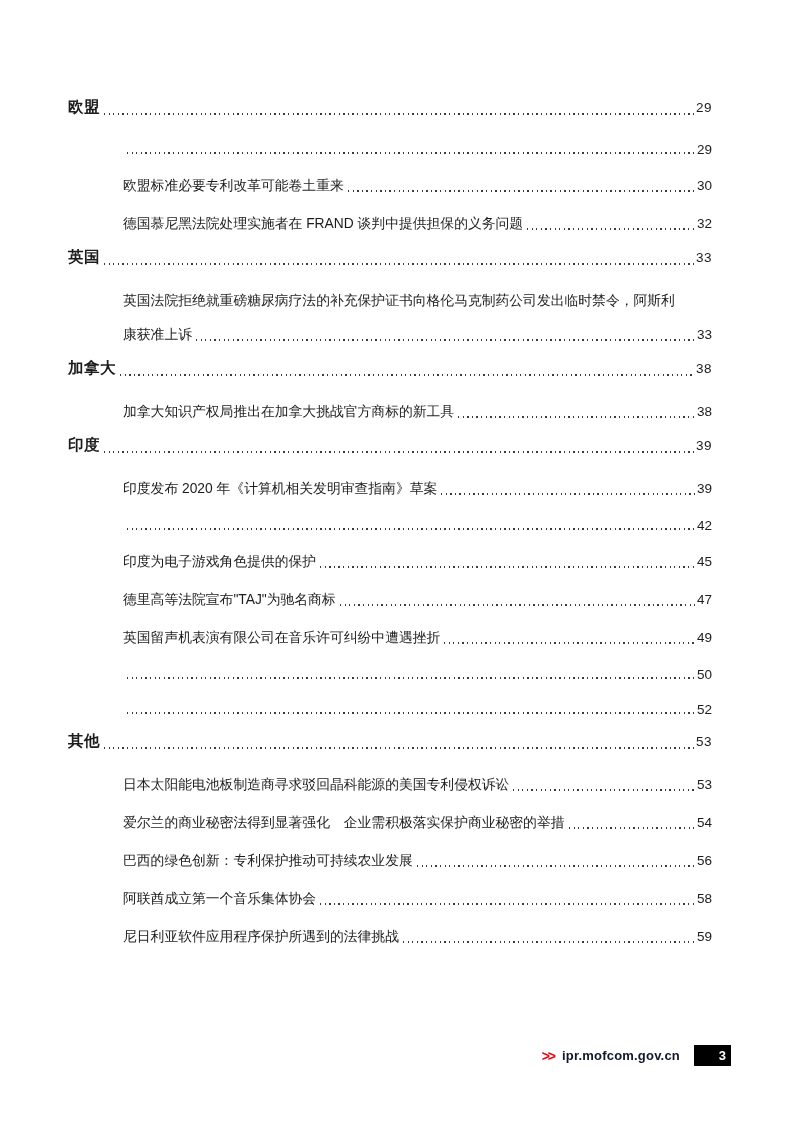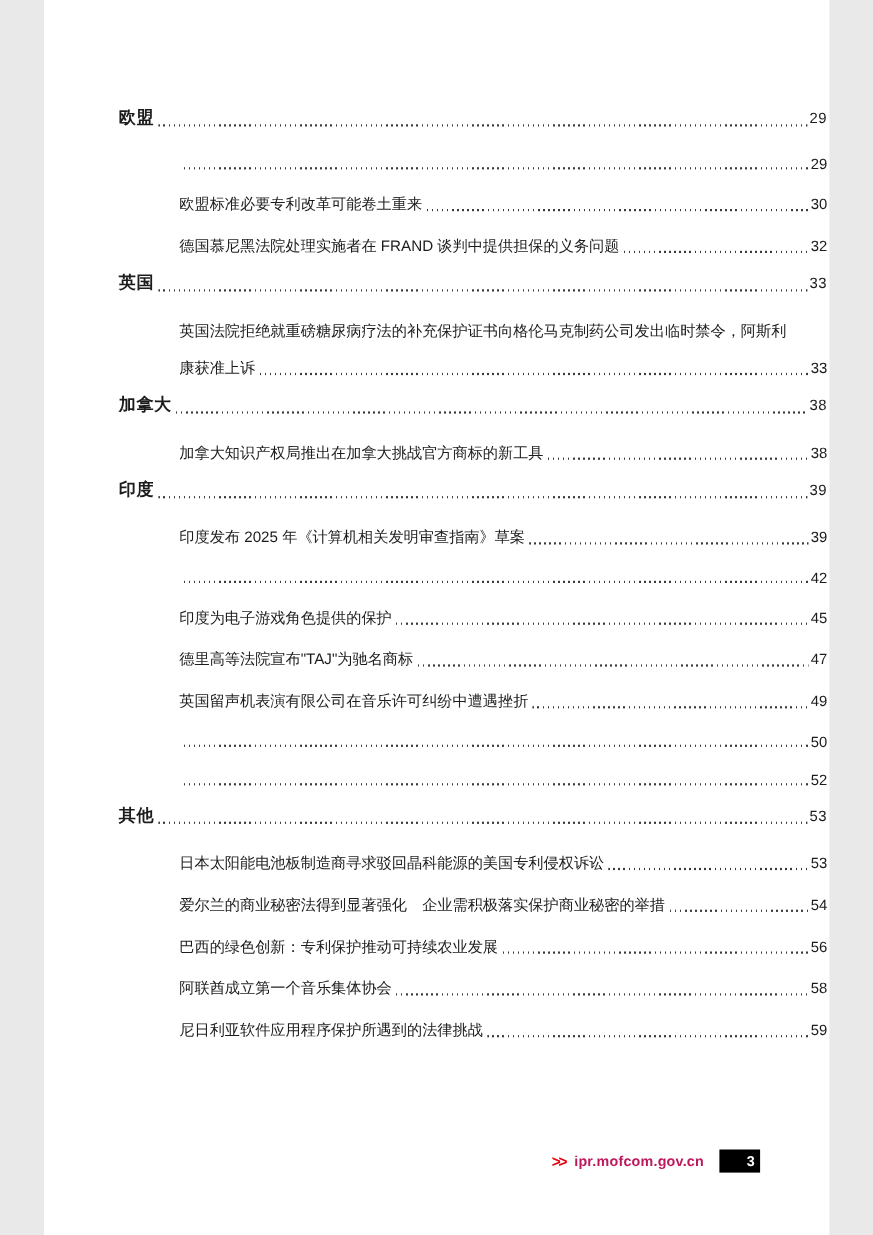--- a/index.html
+++ b/index.html
@@ -1,20 +1,20 @@
 <!DOCTYPE html>
 <html><head>
 <meta charset="utf-8">
 <style>
   * { margin: 0; padding: 0; box-sizing: border-box; }
   html, body { background: #e9e9e9; }
   body { font-family: "Liberation Sans", "DejaVu Sans", sans-serif; }
   .page {
     position: relative;
-    width: 714px; height: 1123px;
+    width: 794px; height: 1123px;
     background: #ffffff;
     margin: 0 auto;
     overflow: hidden;
     color: #1c1c1c;
   }
   .toc {
     position: absolute;
     left: 68px; top: 97px;
     width: 644px;
   }
@@ -55,21 +55,21 @@
   }
   .chevrons {
     color: #e8000e;
     font-weight: bold;
     font-size: 14px;
     letter-spacing: -2px;
     margin-right: 8px;
     transform: scaleY(1.05);
   }
   .site {
-    color: #be185d;
+    color: #0f172a;
     font-weight: bold;
     font-size: 13px;
     letter-spacing: 0.2px;
     margin-right: 14px;
   }
   .pagebox {
     width: 37px; height: 21px;
     background: #000000;
     color: #ffffff;
     font-size: 13px;
@@ -130,21 +130,21 @@
       <span class="dots"></span>
       <span class="pno">38</span>
     </div>
 
     <div class="row section-row">
       <span class="label">印度</span>
       <span class="dots"></span>
       <span class="pno">39</span>
     </div>
     <div class="row entry-row">
-      <span class="label">印度发布 2025 年《计算机相关发明审查指南》草案</span>
+      <span class="label">印度发布 2020 年《计算机相关发明审查指南》草案</span>
       <span class="dots"></span>
       <span class="pno">39</span>
     </div>
     <div class="row entry-row">
       <span class="dots"></span>
       <span class="pno">42</span>
     </div>
     <div class="row entry-row">
       <span class="label">印度为电子游戏角色提供的保护</span>
       <span class="dots"></span>

